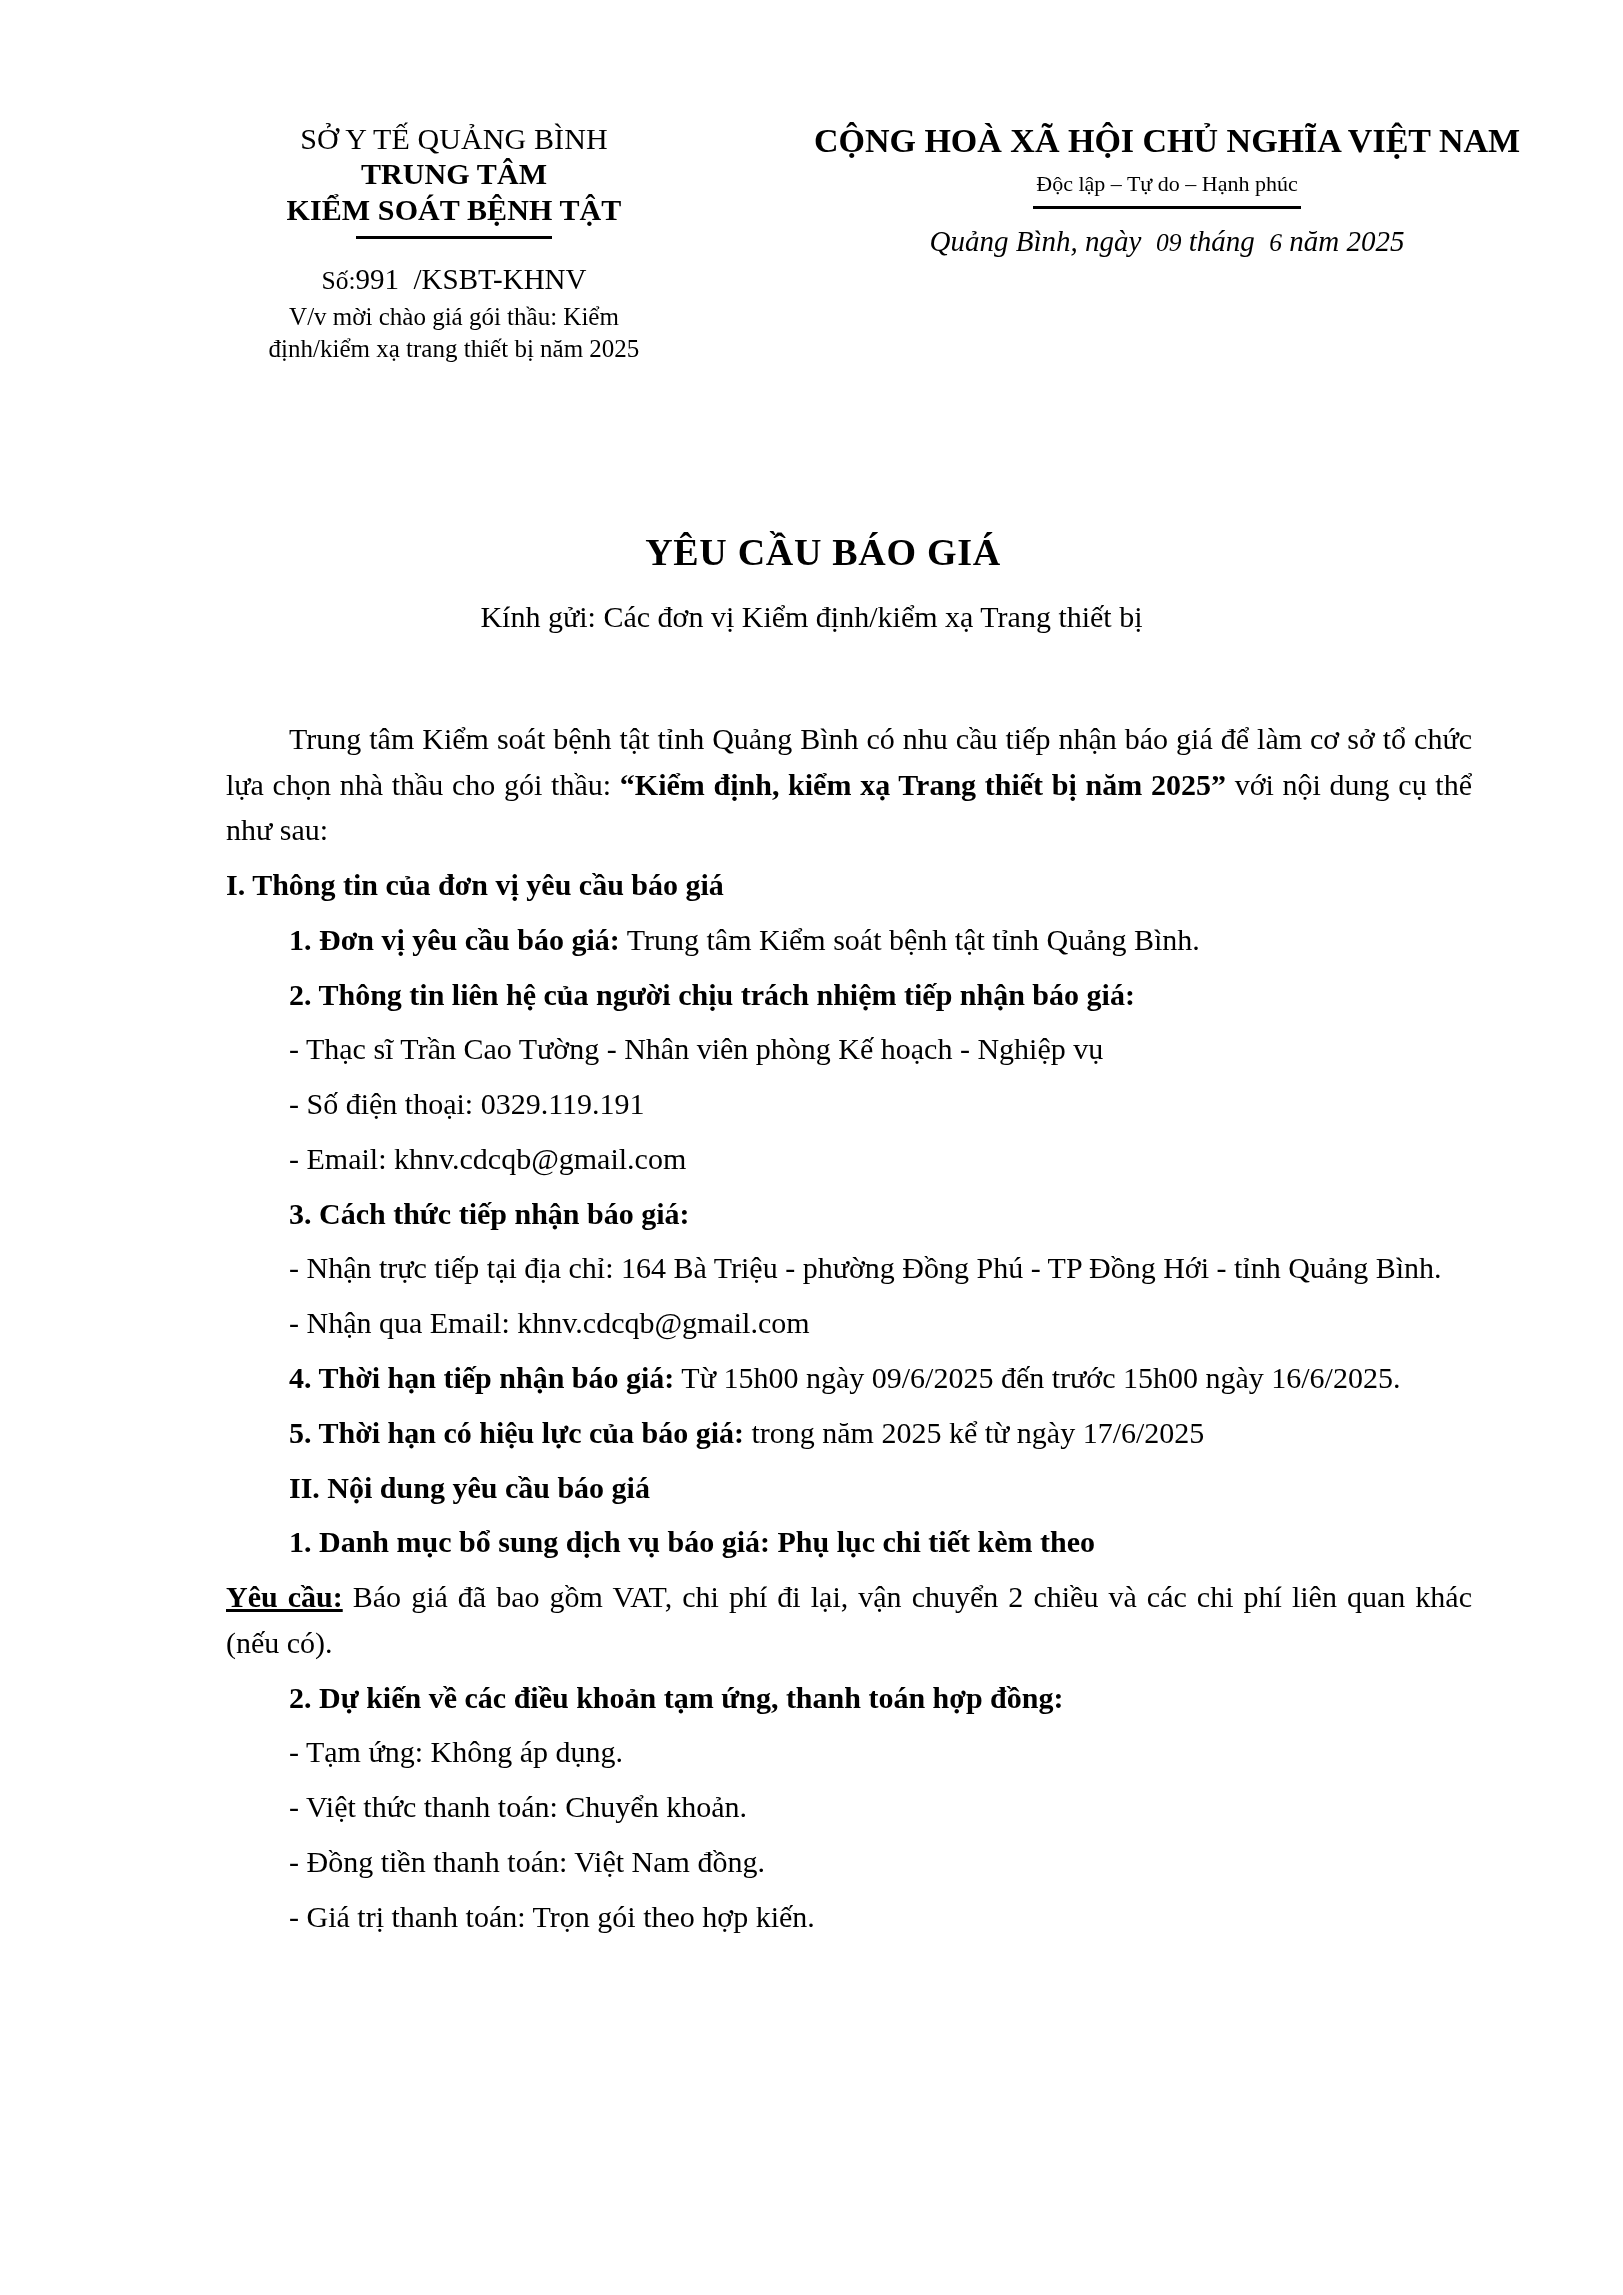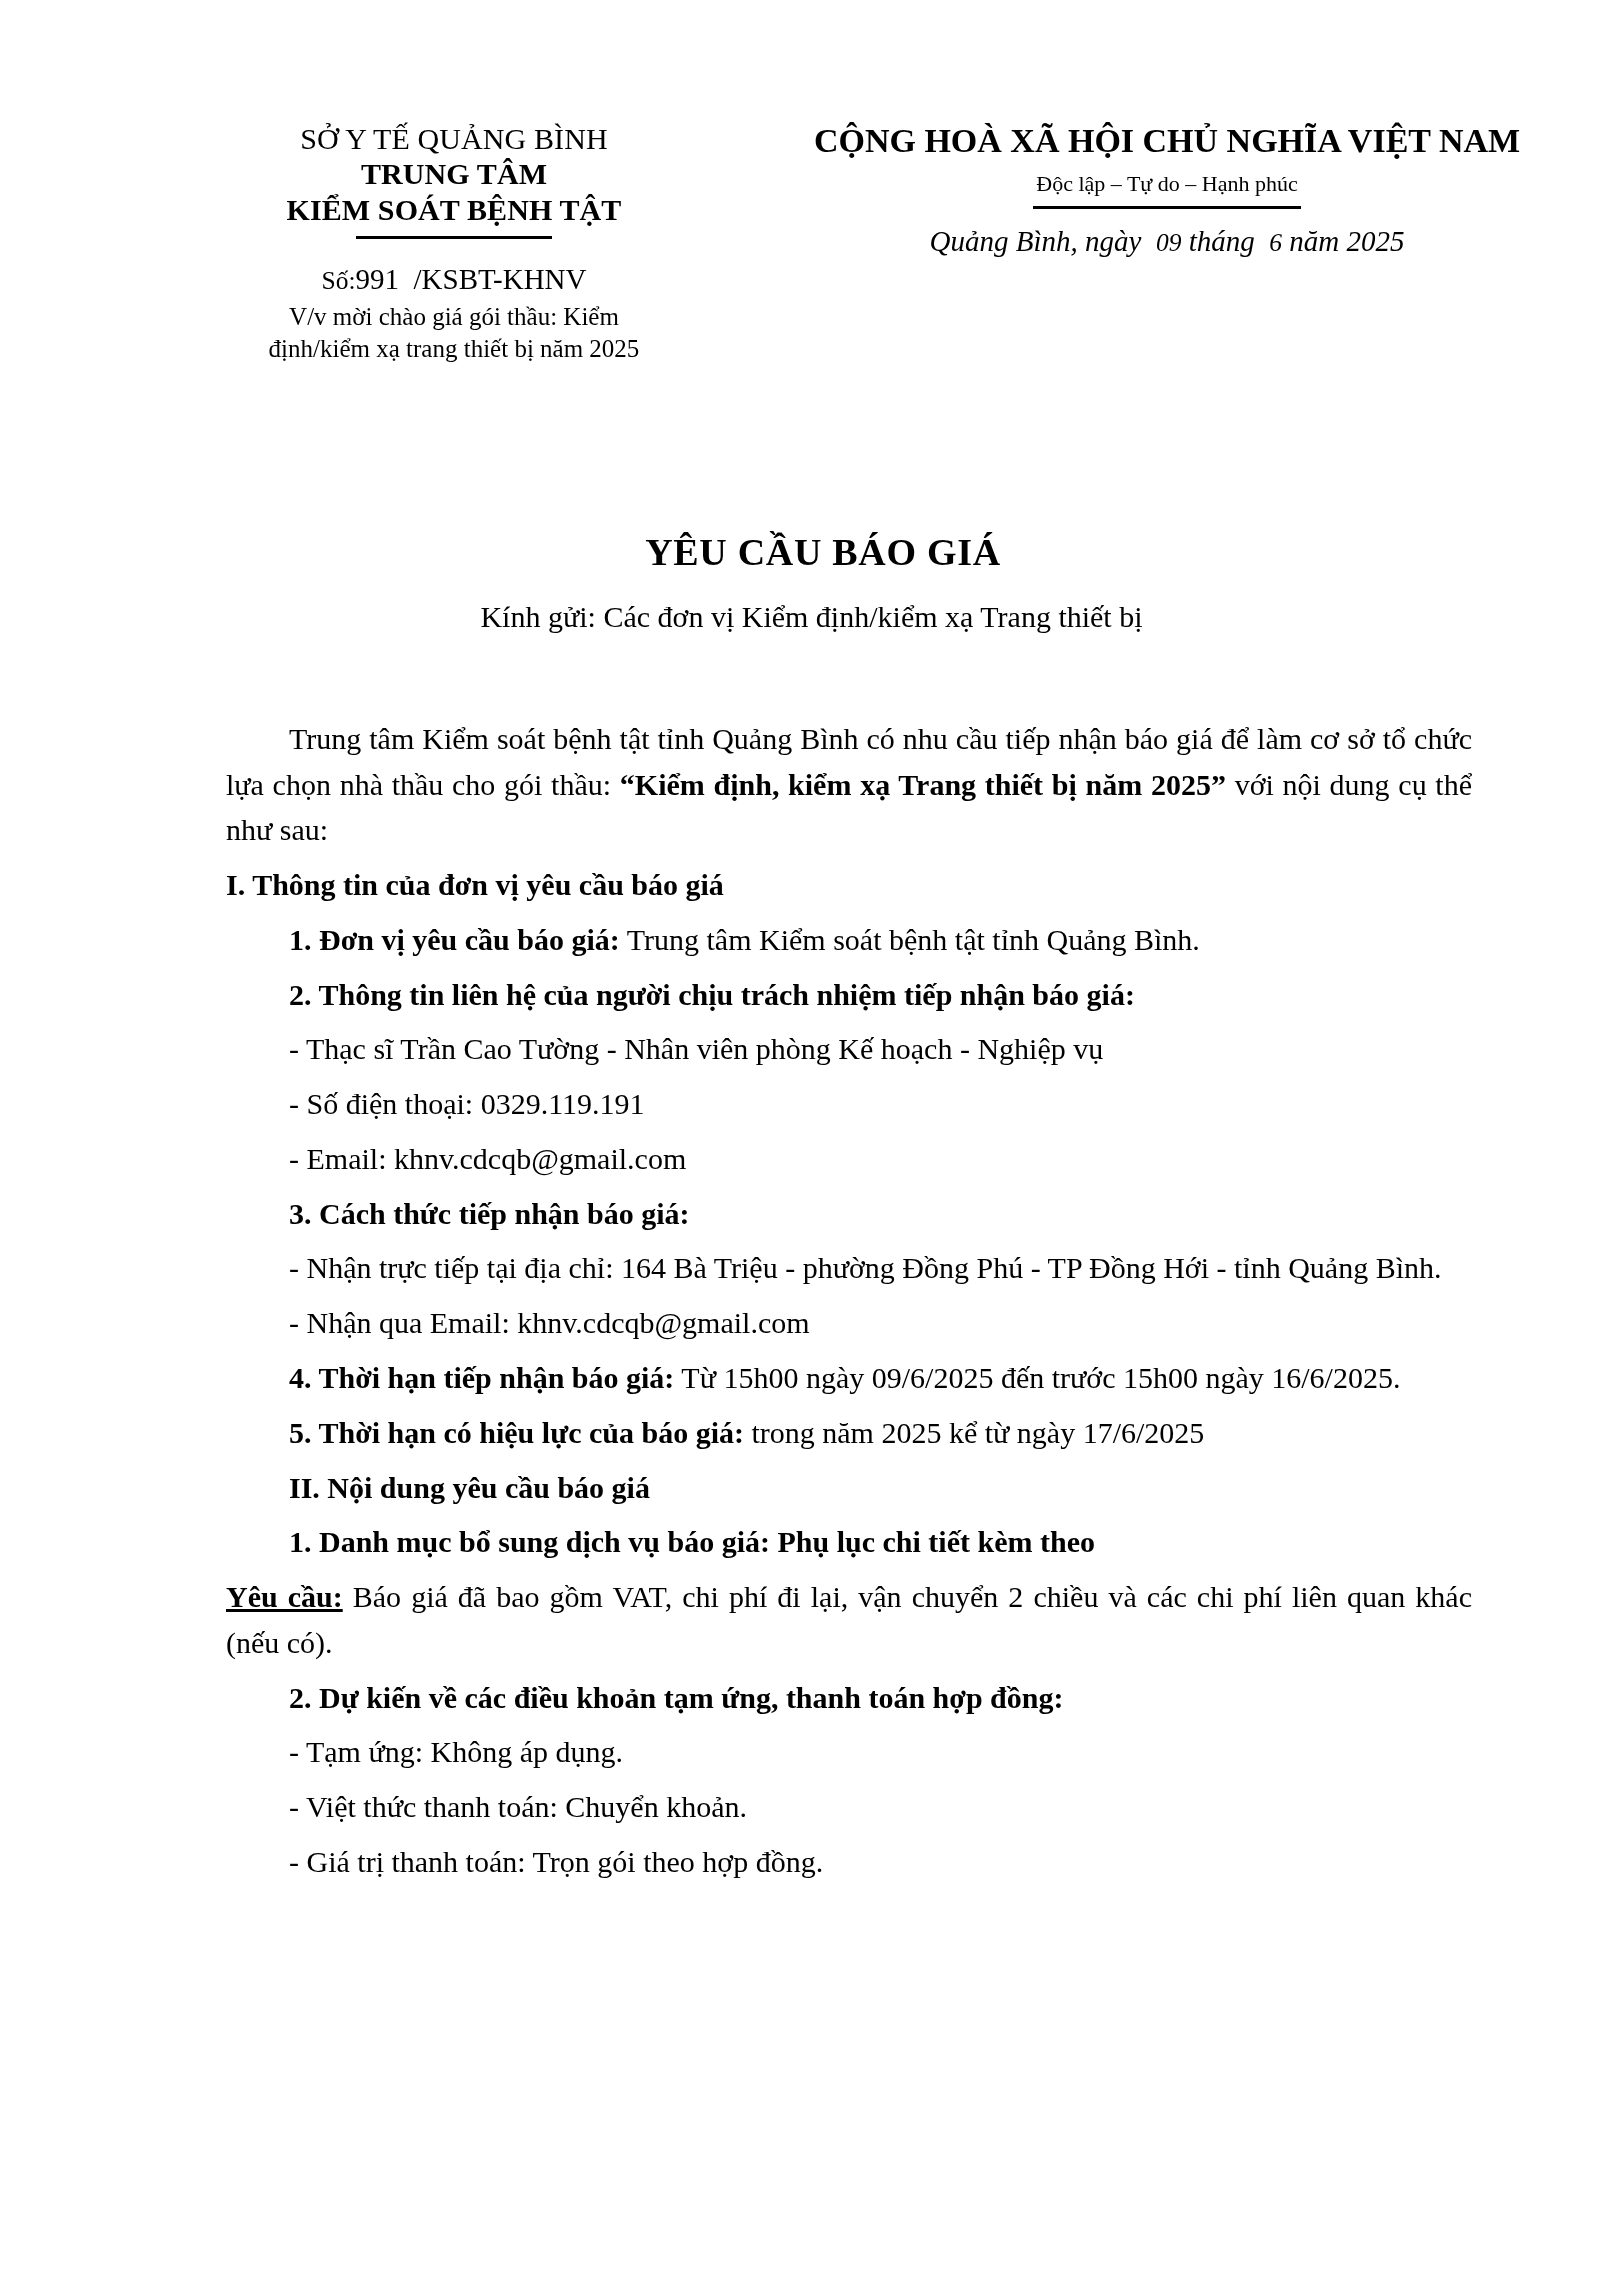--- a/index.html
+++ b/index.html
@@ -190,18 +190,19 @@
     <p class="p-ind1"><b>II. Nội dung yêu cầu báo giá</b></p>
 
     <p class="p-ind1"><b>1.  Danh mục bổ sung dịch vụ báo giá: Phụ lục chi tiết kèm theo</b></p>
 
     <p class="p-hang"><b class="u">Yêu cầu:</b><span> Báo giá đã bao gồm VAT, chi phí đi lại, vận chuyển 2 chiều và các chi phí liên quan khác (nếu có).</span></p>
 
     <p class="p-ind1"><b>2. Dự kiến về các điều khoản tạm ứng, thanh toán hợp đồng:</b></p>
 
     <p class="p-ind1 nowrapish">- Tạm ứng: Không áp dụng.</p>
     <p class="p-ind1 nowrapish">- Việt thức thanh toán: Chuyển khoản.</p>
-    <p class="p-ind1 nowrapish">- Giá trị thanh toán: Trọn gói theo hợp đồng.</p>
+    <p class="p-ind1 nowrapish">- Đồng tiền thanh toán: Việt Nam đồng.</p>
+    <p class="p-ind1 nowrapish">- Giá trị thanh toán: Trọn gói theo hợp kiến.</p>
 
   </div>
 
 </div>
 
 
 </body></html>

